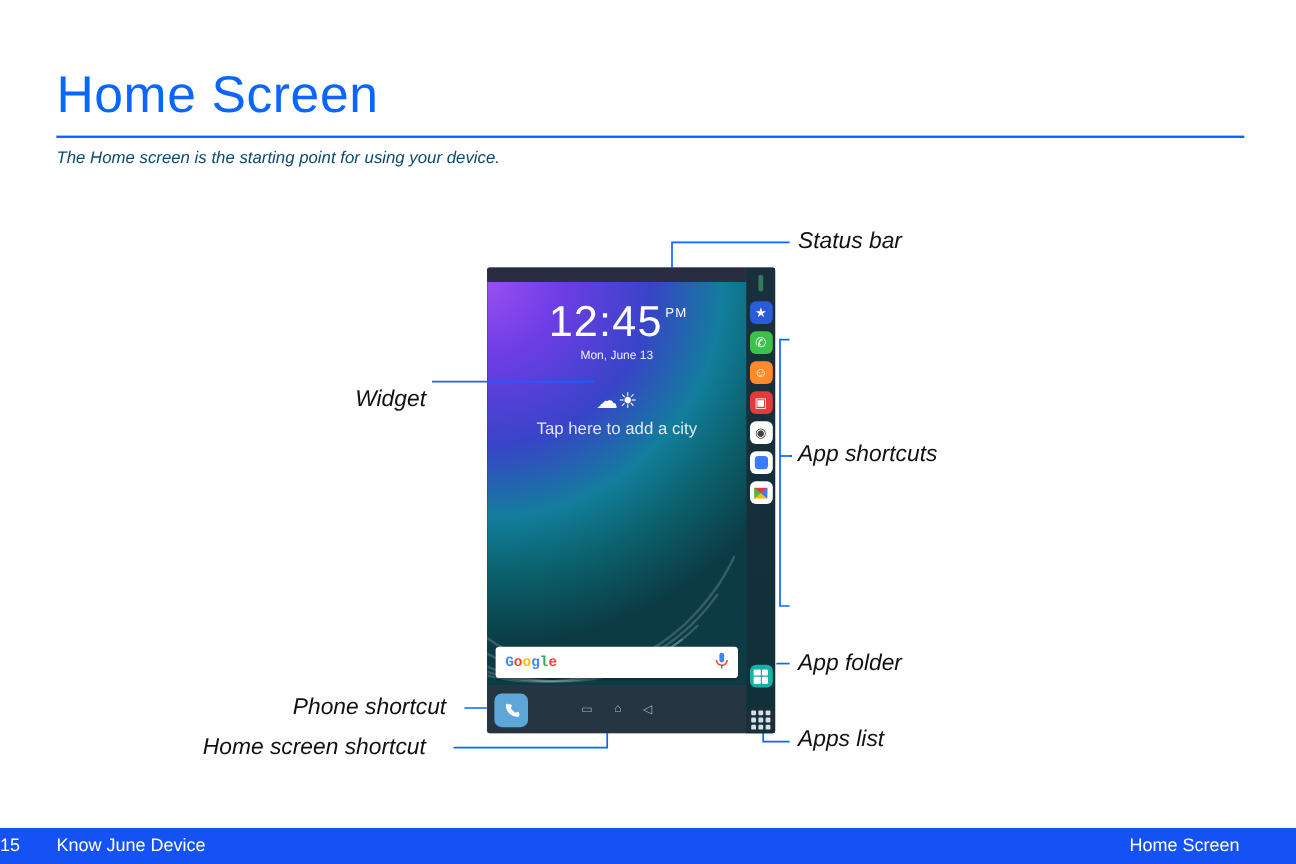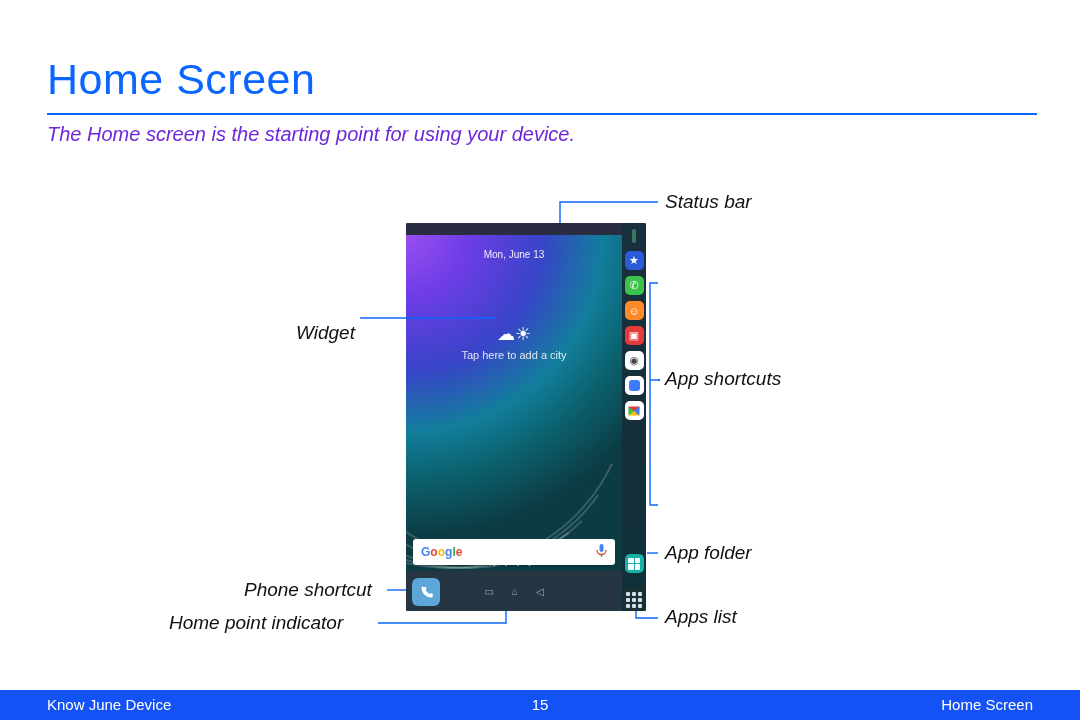--- a/index.html
+++ b/index.html
@@ -32,37 +32,37 @@
     top: 113px;
     width: 990px;
     height: 2px;
     background: #0b66ff;
   }
   .intro {
     position: absolute;
     left: 47px;
     top: 123px;
     font-style: italic;
-    color: #6d28d9;
-    font-size: 20px;
+    color: #0c4a6e;
+    font-size: 14px;
   }
 
   
   .footer {
     position: absolute;
     left: 0;
     bottom: 0;
     width: 1080px;
     height: 30px;
     background: #1452f5;
     color: #fff;
     font-size: 15px;
   }
   .footer .left { position: absolute; left: 47px; top: 6px; }
-  .footer .center { position: absolute; left: 0; right: 0; text-align: center; top: 6px; }
+  .footer .center { position: absolute; left: 0; right: 0; text-align: left; top: 6px; }
   .footer .right { position: absolute; right: 47px; top: 6px; }
 
   
   .device {
     position: absolute;
     left: 406px;
     top: 223px;
     width: 240px;
     height: 388px;
     background: #2a3f4f;
@@ -102,29 +102,29 @@
     z-index:6;
   }
   .clock .time { font-size:36px; font-weight:300; letter-spacing:1px; }
   .clock .time sup { font-size:11px; vertical-align: top; position: relative; top:8px; left:2px;}
   .clock .date { font-size:10px; opacity:.9; margin-top:2px; }
 
   .weather {
     position:absolute; left:0; top:100px; width:216px; text-align:center; color:#fff; z-index:6;
   }
   .weather .icon { font-size:18px; }
-  .weather .hint { font-size:11px; opacity:.85; margin-top:4px; }
+  .weather .hint { font-size:14px; opacity:.85; margin-top:4px; }
 
   .google {
     position:absolute; left:7px; bottom:46px; width:202px; height:26px;
     background:#fff; border-radius:3px; z-index:6;
     display:flex; align-items:center; font-size:12px;
     box-shadow: 0 1px 1px rgba(0,0,0,.2);
   }
-  .google .logo { margin-left:8px; font-weight:600; }
+  .google .logo { margin-left:8px; font-weight:600;font-family:Liberation Mono, monospace; }
   .google .g1{color:#4285F4}.google .g2{color:#EA4335}.google .g3{color:#FBBC05}
   .google .g4{color:#4285F4}.google .g5{color:#34A853}.google .g6{color:#EA4335}
   .google .mic { margin-left:auto; margin-right:8px; color:#4285F4; font-size:12px; }
 
   .navbar {
     position:absolute; left:0; bottom:0; width:216px; height:40px;
     background:#253642; z-index:6;
     display:flex; align-items:center;
   }
   .navbar .phonebtn {
@@ -201,33 +201,36 @@
   <div class="title">Home Screen</div>
   <div class="title-rule"></div>
   <div class="intro">The Home screen is the starting point for using your device.</div>
 
   <div id="lbl-status" class="label">Status bar</div>
   <div id="lbl-shortcut" class="label">App shortcuts</div>
   <div id="lbl-folder" class="label">App folder</div>
   <div id="lbl-apps" class="label">Apps list</div>
   <div id="lbl-widget" class="label">Widget</div>
   <div id="lbl-phone" class="label">Phone shortcut</div>
-  <div id="lbl-indicator" class="label">Home point indicator</div>
+  <div id="lbl-indicator" class="label">Home screen shortcut</div>
 
   <div class="device">
     <div class="main">
       <div class="statusbar"></div>
       <div class="wallpaper">
         <div class="leaf l1"></div>
           <div class="leaf l2"></div>
           <div class="leaf l3"></div>
         <div class="leaf l4"></div>
           <div class="leaf l5"></div>
       </div>
       <div class="clock">
+        <div class="time">
+          <span>12:45</span><sup>PM</sup>
+        </div>
         <div class="date">Mon, June 13</div>
       </div>
       <div class="weather">
         <div class="icon">☁︎☀︎</div>
         <div class="hint">Tap here to add a city</div>
       </div>
       <div class="page-dots">• • • •</div>
       <div class="google">
         <span class="logo">
           <span class="g1">G</span><span class="g2">o</span><span class="g3">o</span><span class="g4">g</span><span class="g5">l</span><span class="g6">e</span>

